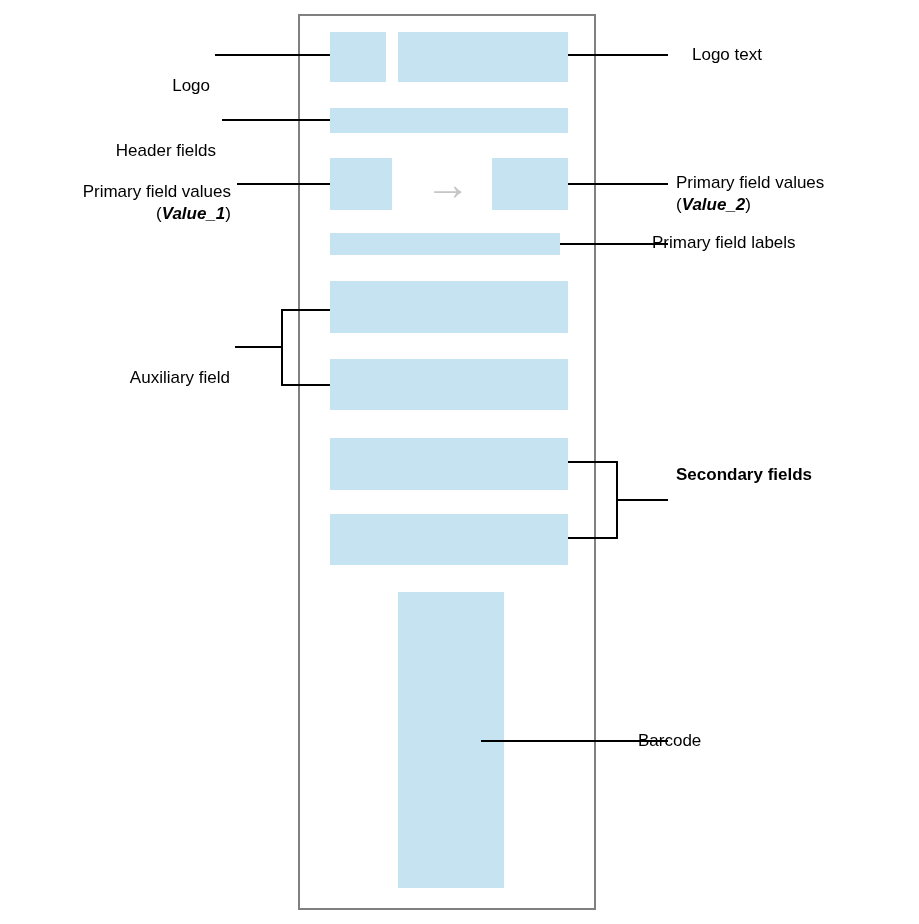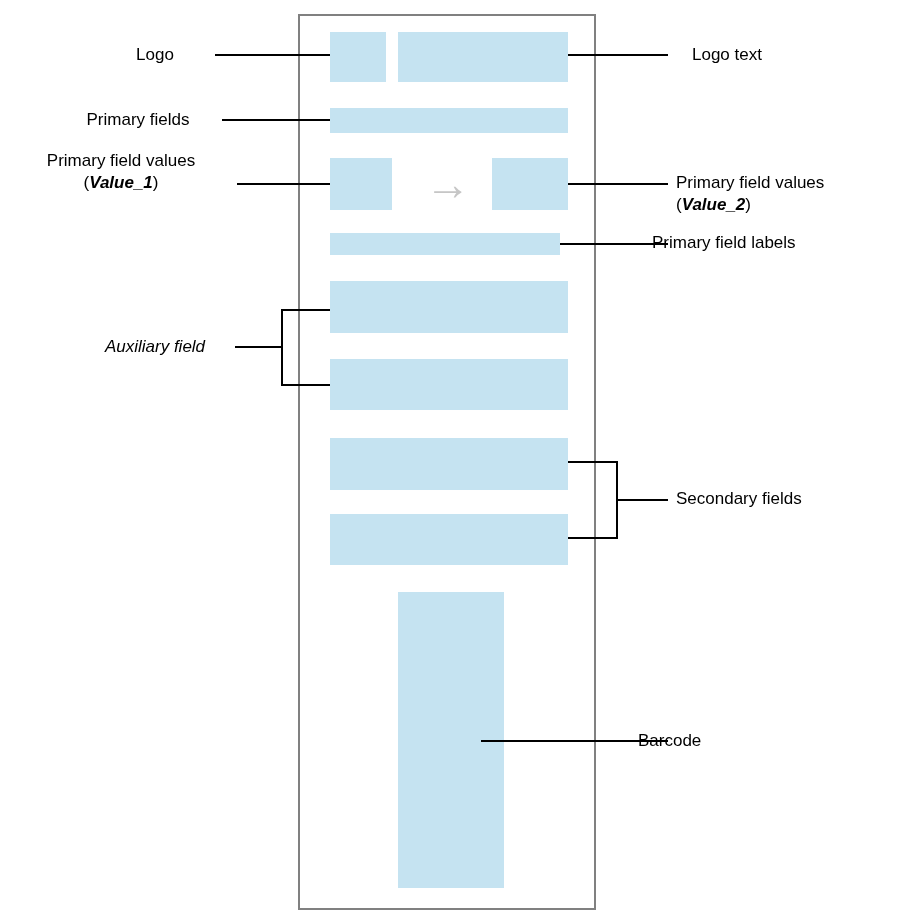--- a/index.html
+++ b/index.html
@@ -40,21 +40,21 @@
     width: 2px;
     background: var(--line);
   }
   .lbl {
     position: absolute;
     font-size: 17px;
     line-height: 22px;
     color: #000;
     white-space: nowrap;
   }
-  .lbl.ra { text-align: center; }
+  .lbl.ra { text-align: right; margin-top: 31px; }
   .it { font-style: italic; font-weight: bold; }
   .arrow {
     position: absolute;
     left: 424px; top: 158px;
     width: 48px; height: 52px;
     line-height: 52px;
     text-align: center;
     font-size: 46px;
     color: var(--arrow);
     font-family: "Liberation Sans", "DejaVu Sans", sans-serif;
@@ -98,52 +98,52 @@
   <div class="vline" style="left:616px; top:461px; height:78px;"></div>
   <div class="hline" style="left:618px; top:499px; width:50px;"></div>
 
   <div class="hline" style="left:481px; top:740px; width:187px;"></div>
 
   <div class="lbl ra" style="left:100px; top:44px; width:110px;">
     <span>Logo</span>
   </div>
 
   <div class="lbl ra" style="left:60px; top:109px; width:156px;">
-    <span>Primary fields</span>
+    <span>Header fields</span>
   </div>
 
   <div class="lbl ra" style="left:11px; top:150px; width:220px;">
     <div>
       <span>Primary field values</span>
     </div>
     <div><span>(</span><span class="it">Value_1</span><span>)</span></div>
   </div>
 
-  <div class="lbl ra" style="left:80px; top:336px; width:150px;font-style:italic;">
+  <div class="lbl ra" style="left:80px; top:336px; width:150px;">
     <span>Auxiliary field</span>
   </div>
 
   <div class="lbl" style="left:676px; top:44px;margin-left:16px;">
     <span>Logo text</span>
   </div>
 
   <div class="lbl" style="left:676px; top:172px;">
     <div>
       <span>Primary field values</span>
     </div>
     <div><span>(</span><span class="it">Value_2</span><span>)</span></div>
   </div>
 
   <div class="lbl" style="left:652px; top:232px;">
     <div>
       <span>Primary field labels</span>
     </div>
   </div>
 
-  <div class="lbl" style="left:676px; top:488px;">
+  <div class="lbl" style="left:676px; top:464px;font-weight:bold;">
     <span>Secondary fields</span>
   </div>
 
   <div class="lbl" style="left:638px; top:730px;">
     <span>Barcode</span>
   </div>
 
 </div>
 
 </body></html>

